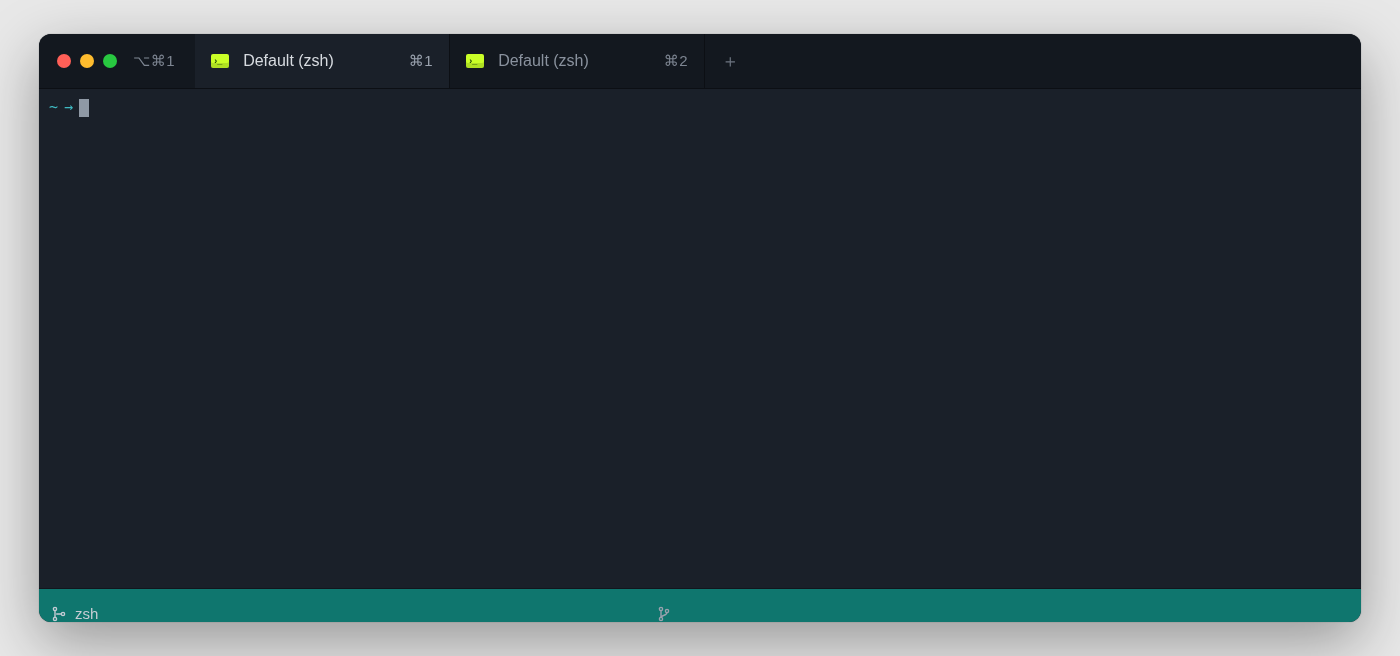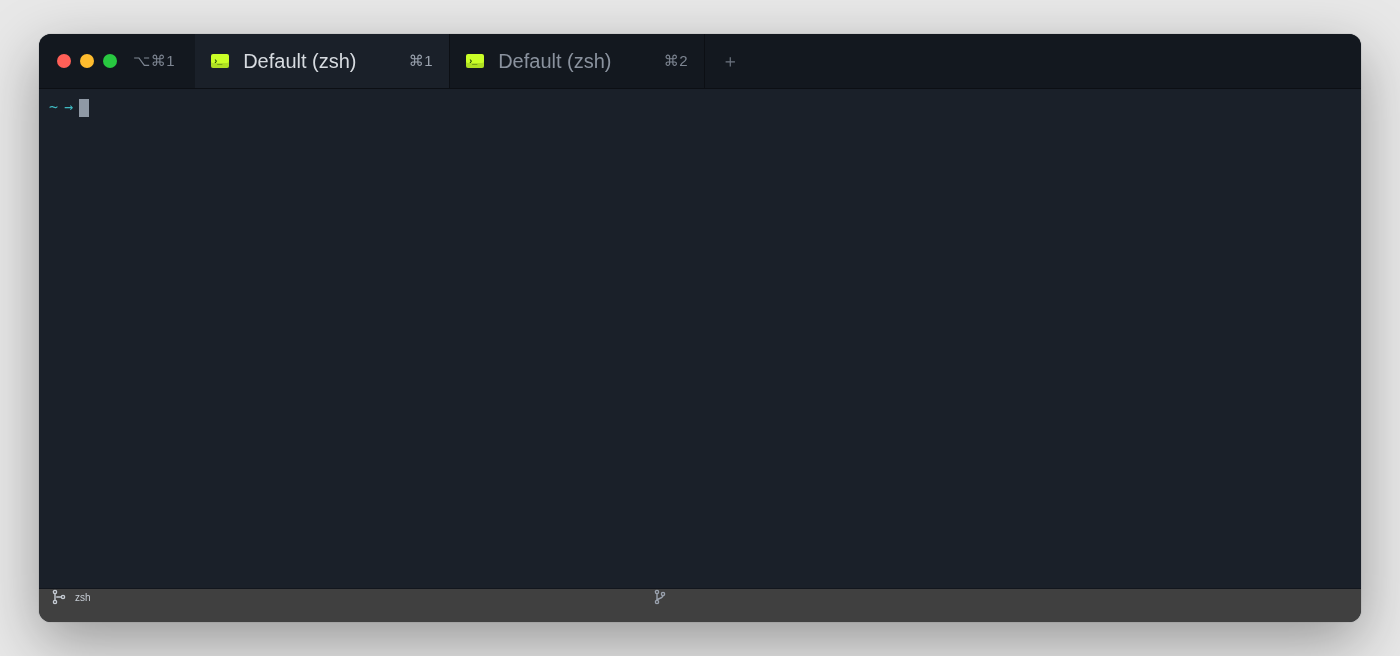--- a/index.html
+++ b/index.html
@@ -74,21 +74,21 @@
       display: flex;
       align-items: center;
       justify-content: flex-start;
       padding-left: 3px;
       font-size: 9px;
       line-height: 1;
       color: #1a4306;
       font-weight: 700;
       box-shadow: inset 0 -5px 0 0 rgba(20,50,5,0.15);
     }
-    .tab .label { flex: 0 0 auto; font-size: 20px; }
+    .tab .label { flex: 0 0 auto; font-size: 16px; }
     .tab .spacer { flex: 1; }
     .tab .hotkey {
       color: #7d8591;
       font-size: 15px;
       letter-spacing: 0.5px;
     }
     .tab.active .hotkey { color: #9aa2ae; }
     .newtab {
       width: 50px;
       display: flex;
@@ -114,25 +114,25 @@
     .cwd { color: #3fbac2; }
     .arrow-prompt { color: #3fbac2; }
     .cursor-block {
       width: 10px; height: 18px;
       background: #8f99a5;
       display: inline-block;
     }
     .statusbar {
       height: 34px;
       display: flex;
-      align-items: flex-start;
-      background: #404040;
+      align-items: flex-end;
+      background: #0f766e;
       border-top: 1px solid #12161d;
       color: #c6ccd4;
-      font-size: 10px;
+      font-size: 15px;
       padding: 0 12px;
     }
     .statusbar .sb-left {
       display: flex; align-items: center; gap: 8px;
     }
     .statusbar .sb-center {
       flex: 1;
       display: flex;
       justify-content: center;
       color: #9aa2ae;

